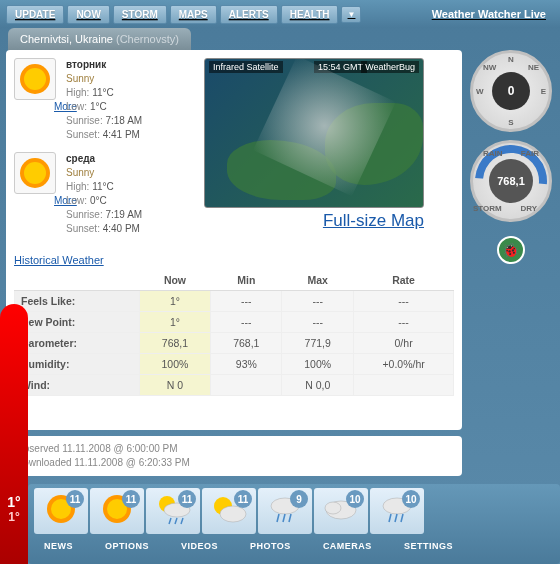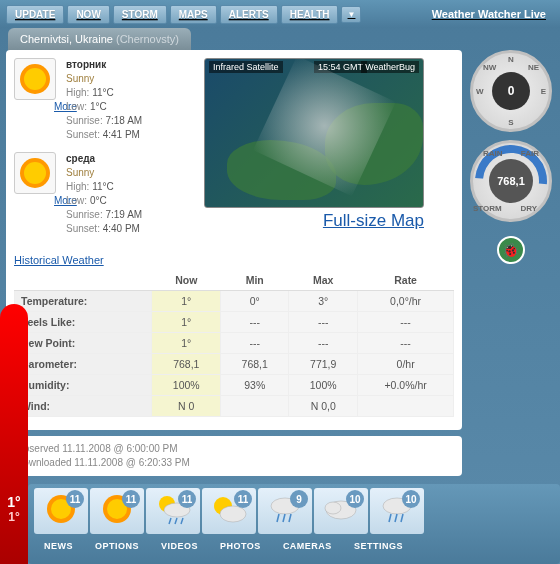--- a/index.html
+++ b/index.html
@@ -55,21 +55,21 @@
 
 .footer-meta { background: #fff; border-radius: 4px; padding: 6px 10px; font-size: 10px; color: #888; line-height: 1.4; }
 
 .sidebar-temp { position: absolute; left: 0; bottom: 0; width: 28px; height: 260px; background: linear-gradient(to bottom, #ff0000 0%, #aa0000 100%); border-radius: 14px 14px 0 0; display: flex; flex-direction: column; justify-content: flex-end; align-items: center; padding-bottom: 40px; color: #fff; font-size: 14px; font-weight: bold; }
 .sidebar-temp .t2 { color: #ffcccc; font-size: 12px; }
 
 .bottom-strip { position: absolute; bottom: 0; left: 28px; right: 0; height: 80px; background: linear-gradient(to bottom, #6598b8, #4a7a9a); border-radius: 4px; }
 .day-icons { display: flex; gap: 2px; padding: 4px 6px; }
 .day-card { width: 54px; height: 46px; background: linear-gradient(to bottom, #e4f0fa, #c4daea); border-radius: 3px; display: flex; align-items: center; justify-content: center; position: relative; }
 .day-temp { position: absolute; top: 2px; right: 4px; width: 18px; height: 18px; border-radius: 50%; background: #6a9ac0; color: #fff; font-size: 10px; font-weight: bold; display: flex; align-items: center; justify-content: center; }
-.bottom-nav { display: flex; gap: 2px; padding: 0 6px; }
+.bottom-nav { display: flex; gap: 12px; padding: 0 6px; }
 .bottom-nav span { color: #fff; font-size: 9px; font-weight: bold; padding: 3px 10px; letter-spacing: 0.5px; cursor: pointer; }
 
 .watermark { position: absolute; bottom: 2px; right: 4px; font-size: 16px; font-style: italic; color: #333; font-weight: bold; pointer-events: none; text-shadow: 0 0 3px #fff; }
 
 .sun-svg circle.body { fill: #ffcc00; }
 .sun-svg circle.glow { fill: #ff9900; }
 .cloud { fill: #e8e8e8; stroke: #aaa; stroke-width:0.5; }
 .rain { stroke: #4a8ac8; stroke-width: 1.5; }
 </style>
 </head>
@@ -162,27 +162,20 @@
             <tr>
           <th></th>
           <th>Now</th>
           <th>Min</th>
           <th>Max</th>
           <th>Rate</th>
         </tr>
           </thead>
         <tbody id="stats-body">
             <tr>
-              <td>Temperature:</td>
-  <td class="now">1°</td>
-  <td>0°</td>
-  <td>3°</td>
-  <td>0,0°/hr</td>
-            </tr>
-            <tr>
               <td>Feels Like:</td>
   <td class="now">1°</td>
   <td>---</td>
   <td>---</td>
   <td>---</td>
             </tr>
             <tr>
               <td>Dew Point:</td>
   <td class="now">1°</td>
   <td>---</td>

